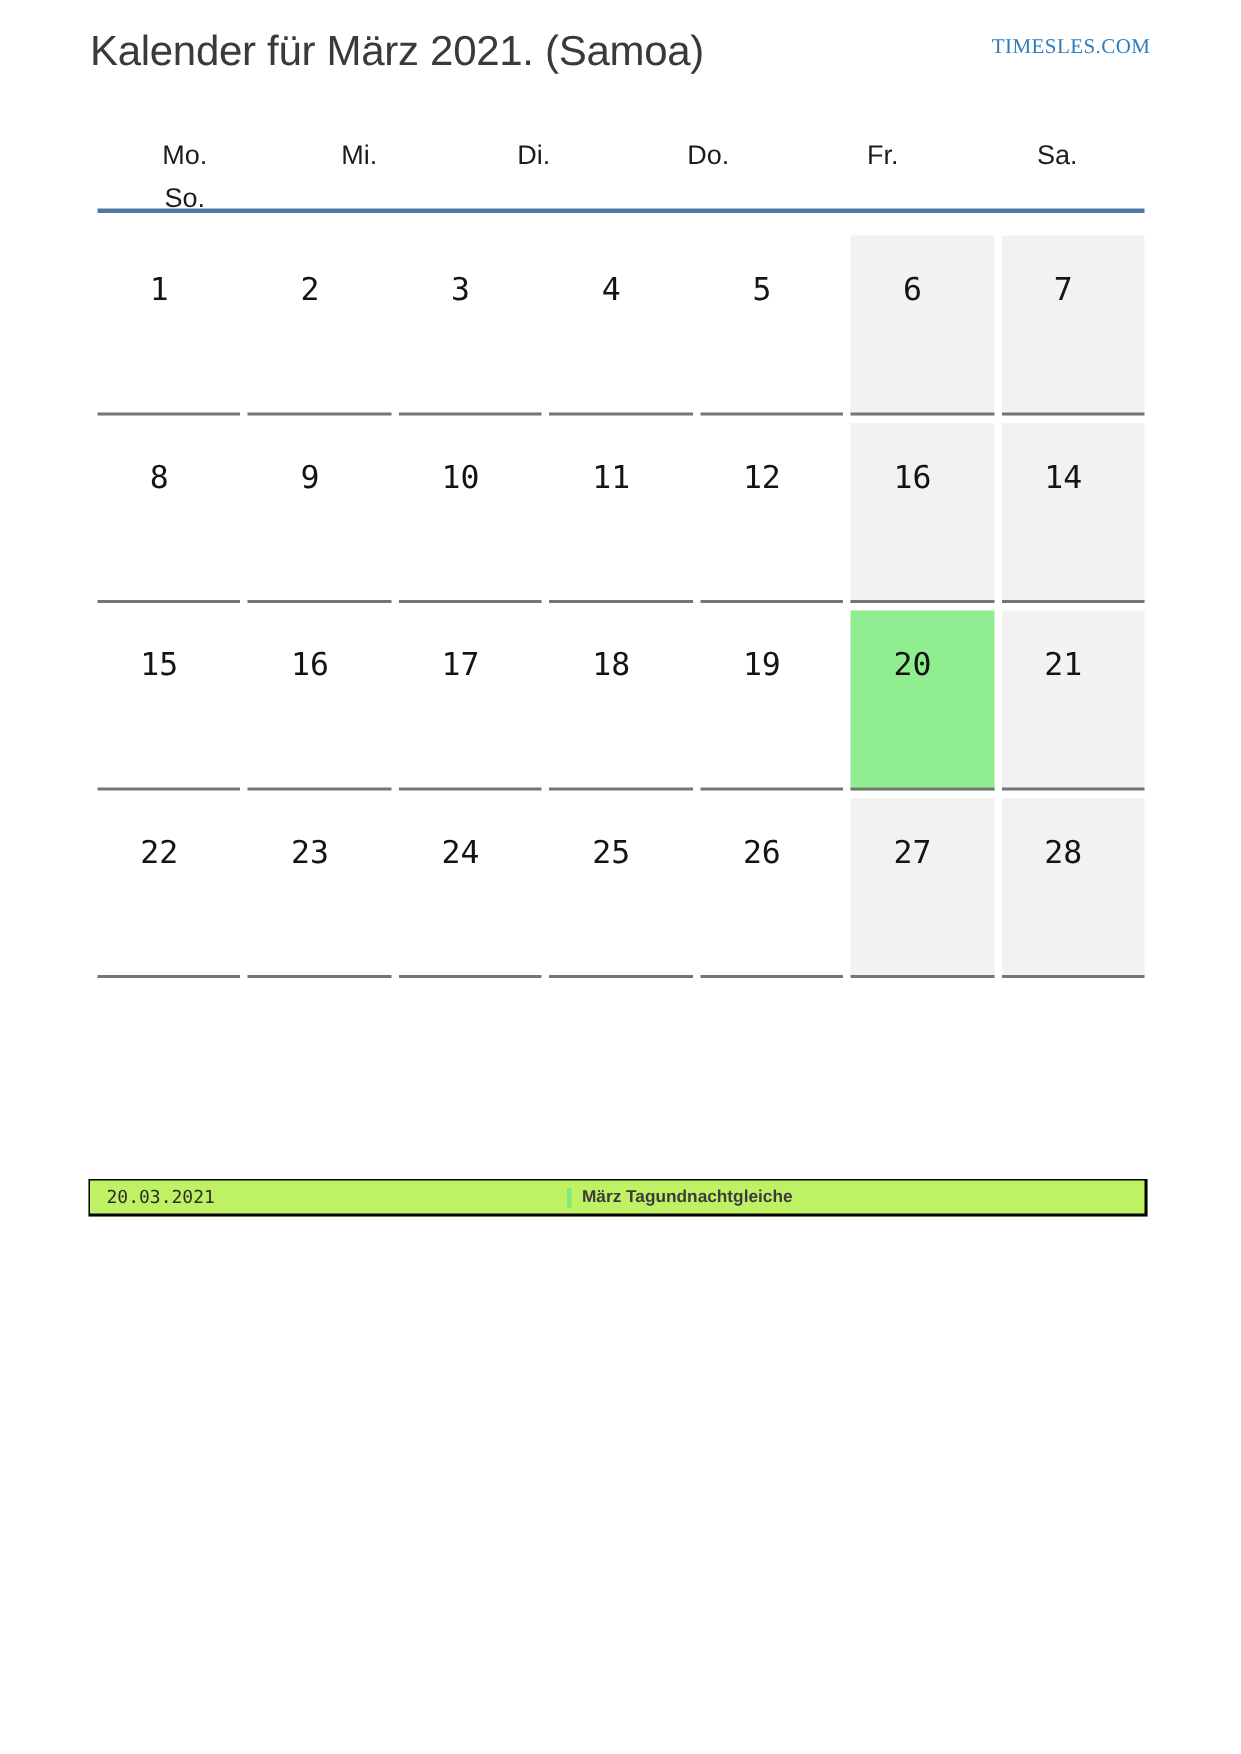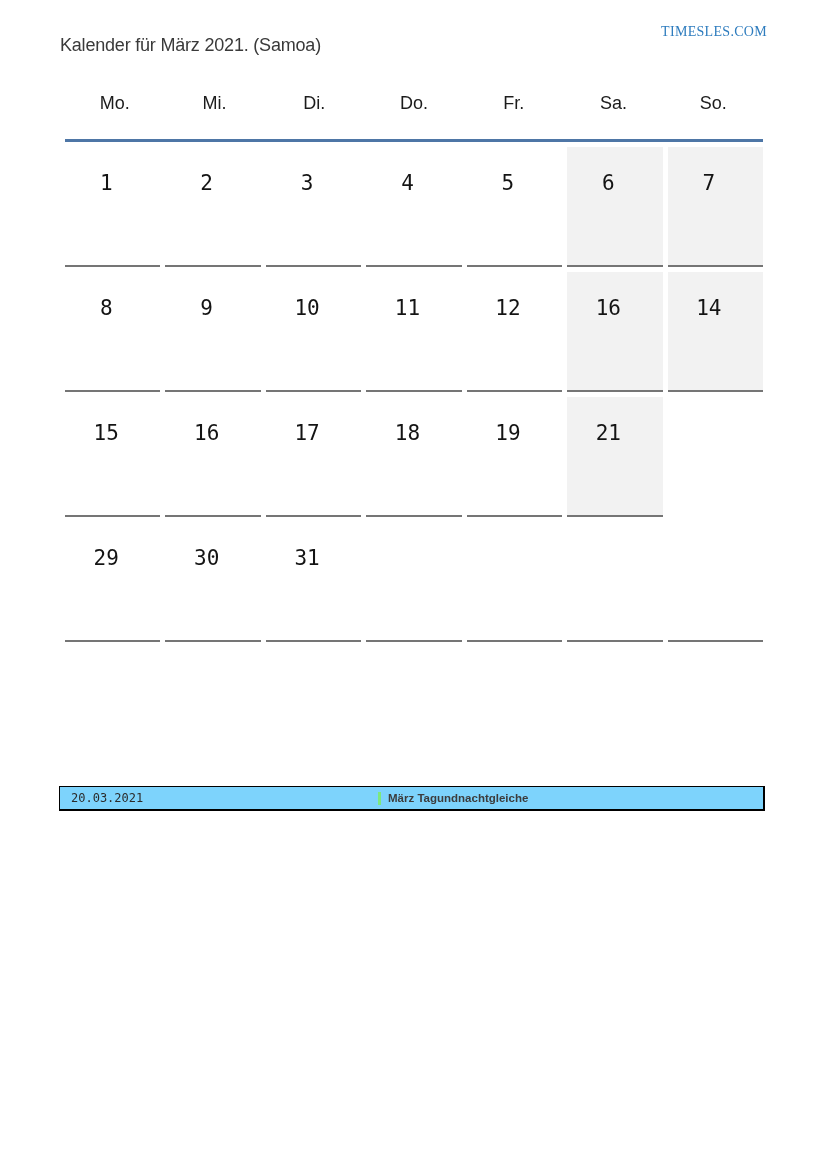--- a/index.html
+++ b/index.html
@@ -13,37 +13,36 @@
   html,body{margin:0;padding:0;background:#ffffff;}
   .page{
     position:relative;
     width:827px;height:1169px;
     background:#ffffff;
     font-family:"Liberation Sans",sans-serif;
     overflow:hidden;
   }
   .title{
     position:absolute;left:60px;top:18px;
-    font-size:18px;color:#3a3a3a;
+    font-size:28px;color:#3a3a3a;
     letter-spacing:-0.2px;
-    margin-top:17px;
   }
   .brand{
     position:absolute;right:60px;top:24px;
     font-size:14px;color:var(--brand-blue);
     letter-spacing:0.3px;text-decoration:none;
     cursor:pointer;
     font-family:Liberation Serif, serif;
   }
   .cal{position:absolute;left:65px;top:85px;width:698px;}
   .headers{
-    display:grid;grid-template-columns:repeat(7,1fr);
+    display:grid;grid-template-columns:repeat(6,1fr);
     height:54px;box-sizing:content-box;
     border-bottom:3px solid var(--rule-blue);
-    margin-bottom:5px;
+    margin-bottom:15px;
   }
   .hcell{
     text-align:center;padding-top:8px;
     font-size:18px;color:#1c1c1c;
   }
   .row{
     display:grid;grid-template-columns:repeat(7,1fr);
     column-gap:5px;height:120px;margin-bottom:5px;
   }
   .cell{
@@ -53,21 +52,21 @@
     text-align:center;
     font-family:"DejaVu Sans Mono",monospace;
     font-size:21px;line-height:1;color:#141414;
     background:#ffffff;
   }
   .cell.weekend{background:var(--weekend-bg);}
   .cell.highlight{background:var(--highlight-bg);}
   .legend{
     position:absolute;left:59px;top:786px;
     width:703px;height:22px;
-    background:#7dd3fc;
+    background:#bef264;
     border:1px solid #000000;
     border-right-width:2px;border-bottom-width:2px;
     display:flex;align-items:center;
   }
   .legend-date{
     font-family:"DejaVu Sans Mono",monospace;
     font-size:12px;color:#2b2b2b;margin-left:11px;
   }
   .legend-entry{
     position:absolute;left:318px;
@@ -117,30 +116,31 @@
           <div class="cell">12</div>
           <div class="cell weekend">16</div>
           <div class="cell weekend">14</div>
         </div>
         <div class="row">
           <div class="cell">15</div>
           <div class="cell">16</div>
           <div class="cell">17</div>
           <div class="cell">18</div>
           <div class="cell">19</div>
+          <div class="cell weekend highlight">20</div>
           <div class="cell weekend">21</div>
         </div>
         <div class="row">
-          <div class="cell">29</div>
-          <div class="cell">30</div>
-          <div class="cell">31</div>
-          <div class="cell"></div>
-          <div class="cell"></div>
-          <div class="cell"></div>
-          <div class="cell"></div>
+          <div class="cell">22</div>
+          <div class="cell">23</div>
+          <div class="cell">24</div>
+          <div class="cell">25</div>
+          <div class="cell">26</div>
+          <div class="cell weekend">27</div>
+          <div class="cell weekend">28</div>
         </div>
       </div>
   </div>
 
   <div class="legend">
     <span class="legend-date">20.03.2021</span>
     <span class="legend-entry">
       <span class="legend-marker"></span>
       <span class="legend-label">März Tagundnachtgleiche</span>
     </span>

